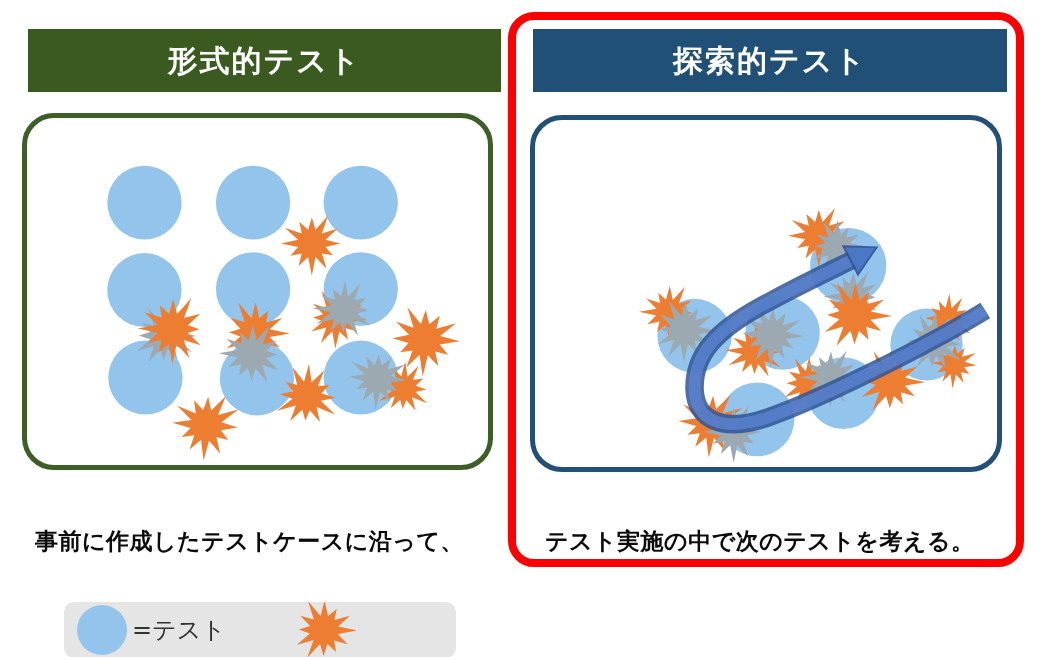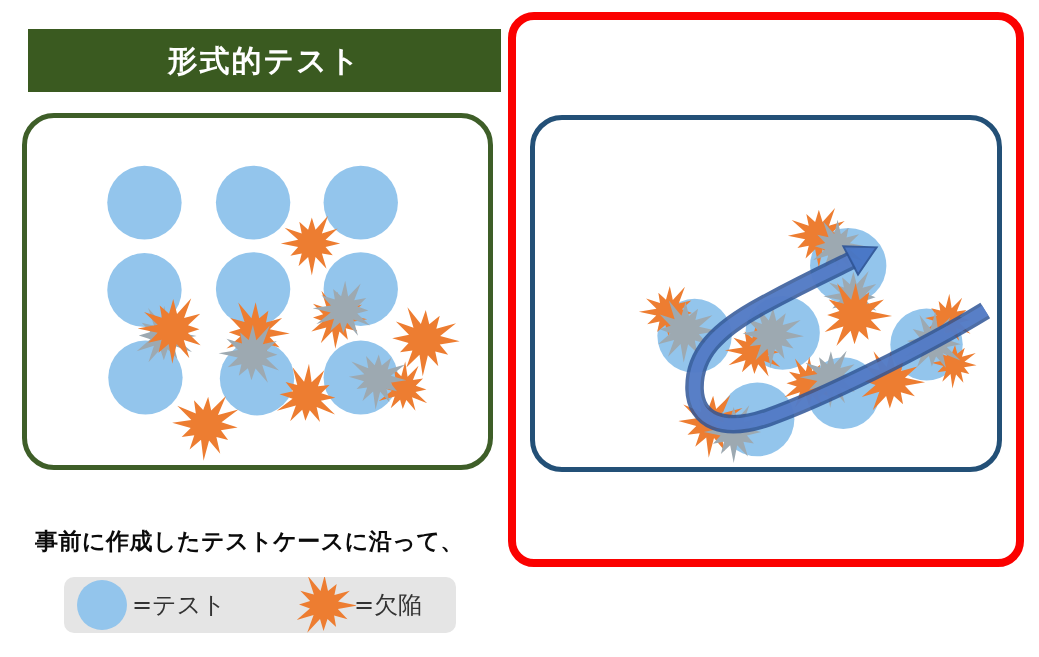--- a/index.html
+++ b/index.html
@@ -17,39 +17,40 @@
   .panel svg{display:block;width:100%;height:100%;}
 
   #highlight-frame{position:absolute;left:508px;top:12px;width:516px;height:555px;
           border:8px solid var(--highlight-red);border-radius:26px;box-sizing:border-box;}
 
   .caption{position:absolute;width:480px;font-size:23px;font-weight:700;color:#0b0b0b;
            line-height:33px;letter-spacing:0.5px;margin-top:36px;}
   #formal-caption{left:35px;top:489px;}
   #exploratory-caption{left:545px;top:489px;}
 
-  #legend{position:absolute;left:64px;top:577px;width:392px;height:56px;
+  #legend{position:absolute;left:64px;top:602px;width:392px;height:56px;
           background:var(--legend-bg);border-radius:10px;}
   #legend svg{position:absolute;top:0;}
   #legend-test-swatch{left:10px;width:56px;height:56px;}
   #legend-defect-swatch{left:228px;width:64px;height:56px;}
   .legend-label{position:absolute;top:0;height:56px;line-height:56px;
           font-size:24px;font-weight:400;color:#333;}
   #legend-test-label{left:68px;}
   #legend-defect-label{left:290px;}
 </style>
 </head>
 <body>
 
 <div id="stage">
 
   <div id="formal-header" class="header">形式的テスト</div>
 
   <div id="highlight-frame"></div>
 
+  <div id="exploratory-header" class="header">探索的テスト</div>
 
   <div id="formal-panel" class="panel">
     <svg id="formal-svg" xmlns="http://www.w3.org/2000/svg" viewBox="22 113 471 357" preserveAspectRatio="none">
         <circle cx="142" cy="200" r="38" fill="#93c5ec"></circle>
         <circle cx="253" cy="200" r="38" fill="#93c5ec"></circle>
         <circle cx="363" cy="200" r="38" fill="#93c5ec"></circle>
         <circle cx="142" cy="290" r="38" fill="#93c5ec"></circle>
         <circle cx="253" cy="289" r="38" fill="#93c5ec"></circle>
         <circle cx="363" cy="289" r="38" fill="#93c5ec"></circle>
         <circle cx="143" cy="380" r="38" fill="#93c5ec"></circle>
@@ -98,26 +99,26 @@
         <path d="M 990 311 C 930 348, 822 402, 768 421 C 722 437, 694 424, 693 392 C 692 356, 716 331, 762 306 C 806 282, 836 268, 854 259" fill="none" stroke="#5b83cf" stroke-width="12" opacity="0.8"></path>
         <polygon points="879,246 860,274 845,245" fill="#4472c4" stroke="#2f5597" stroke-width="2" opacity="0.92"></polygon>
       </svg>
   </div>
 
   <div id="formal-caption" class="caption">
     <div>事前に作成したテストケースに沿って、</div>
   </div>
 
   <div id="exploratory-caption" class="caption">
+    <div>テスト実施の中で次のテストを考える。</div>
   </div>
 
   <div id="legend">
     <svg id="legend-test-swatch" viewBox="0 0 56 56" xmlns="http://www.w3.org/2000/svg">
         <circle cx="28" cy="28" r="25" fill="#93c5ec"></circle>
       </svg>
     <span id="legend-test-label" class="legend-label">=テスト</span>
     <svg id="legend-defect-swatch" viewBox="0 0 64 56" xmlns="http://www.w3.org/2000/svg">
         <polygon points="31.5,54.0 28.0,41.9 15.2,55.8 21.6,38.1 4.7,43.1 17.9,31.5 7.0,27.5 18.1,24.0 8.3,13.7 21.9,17.6 15.9,-1.1 28.5,13.9 32.6,-1.4 36.0,14.1 44.7,6.9 42.4,17.9 57.9,13.7 46.1,24.5 65.2,28.6 45.9,32.0 55.5,42.2 42.1,38.4 44.1,50.0 35.5,42.1" fill="#ed7d31"></polygon>
       </svg>
-    <span id="legend-defect-label" class="legend-label">=欠陥</span>
   </div>
 
 </div>
 
 </body></html>

